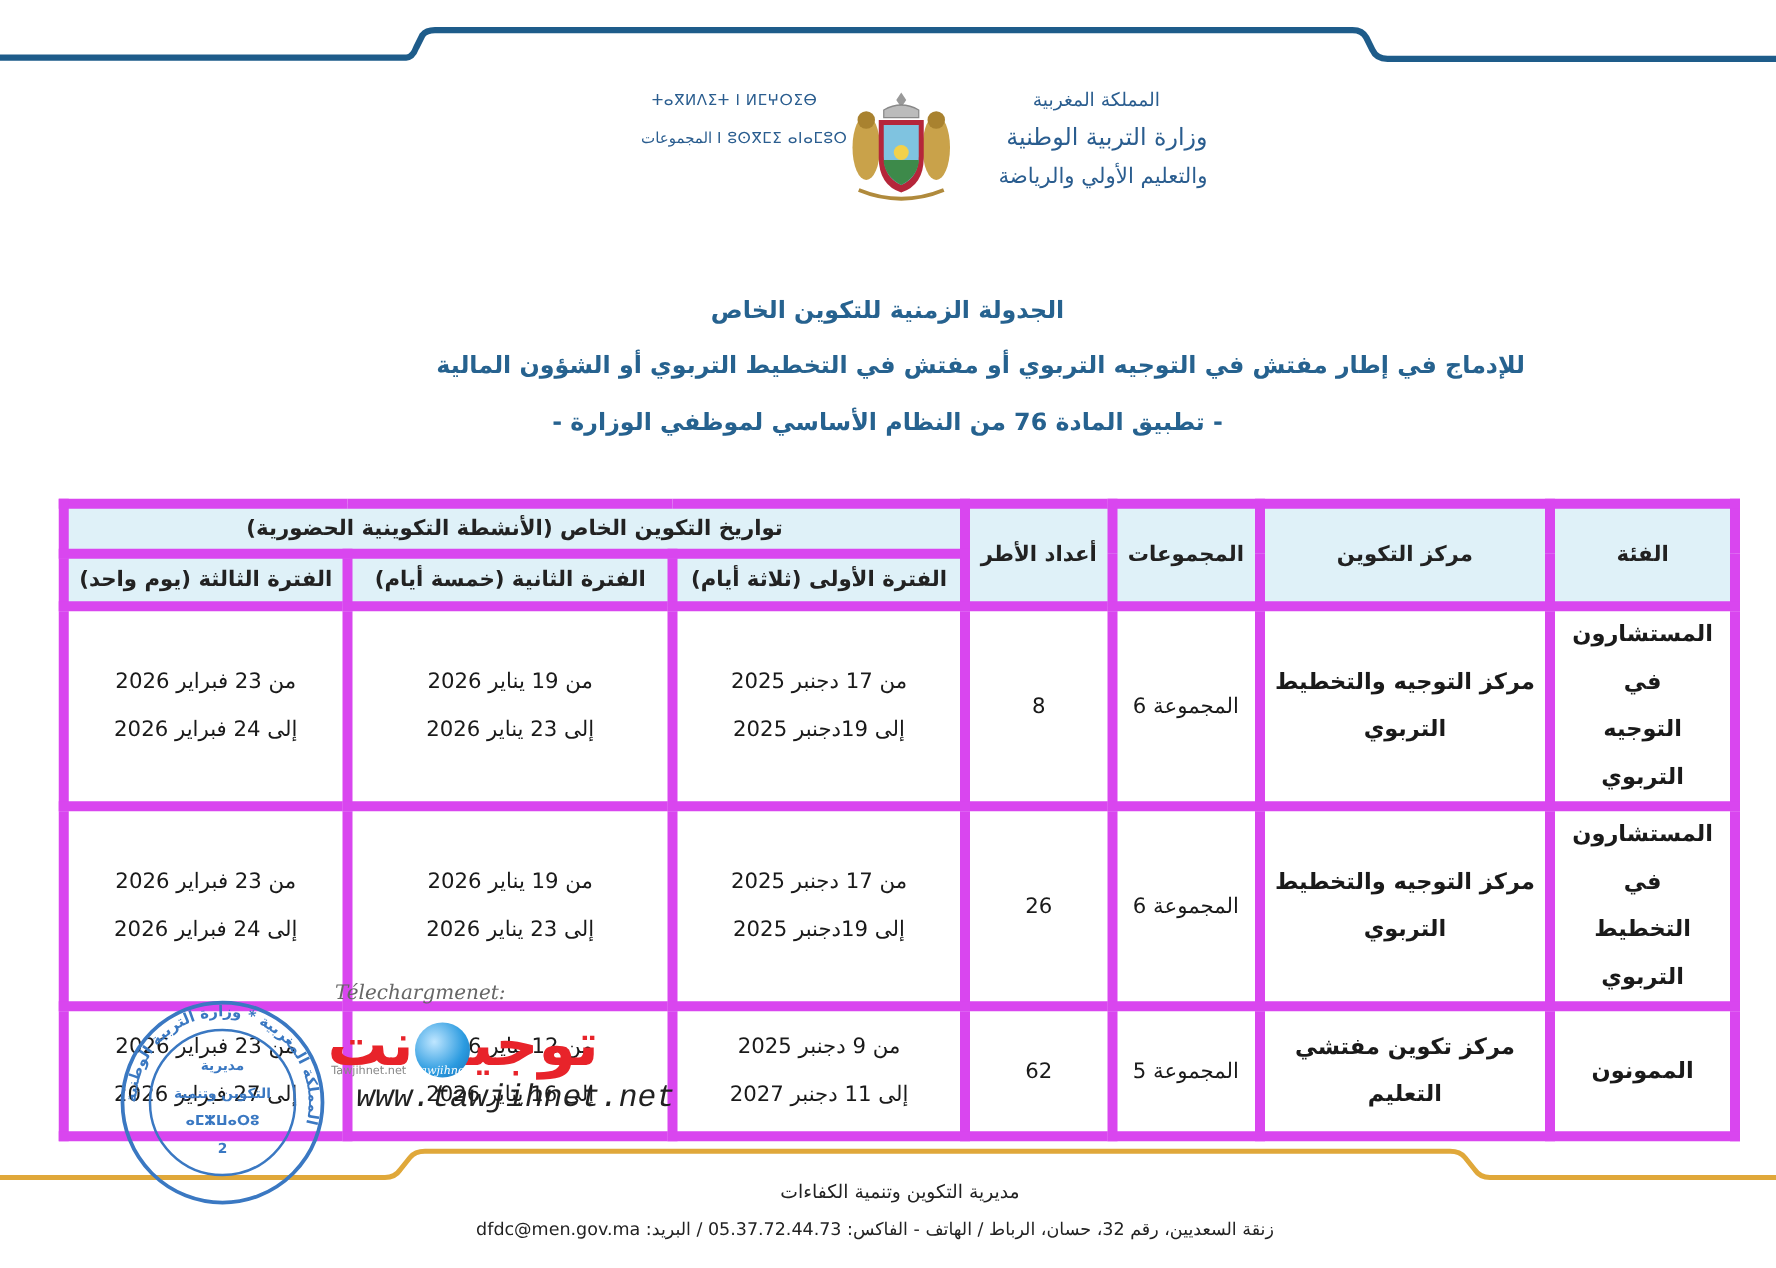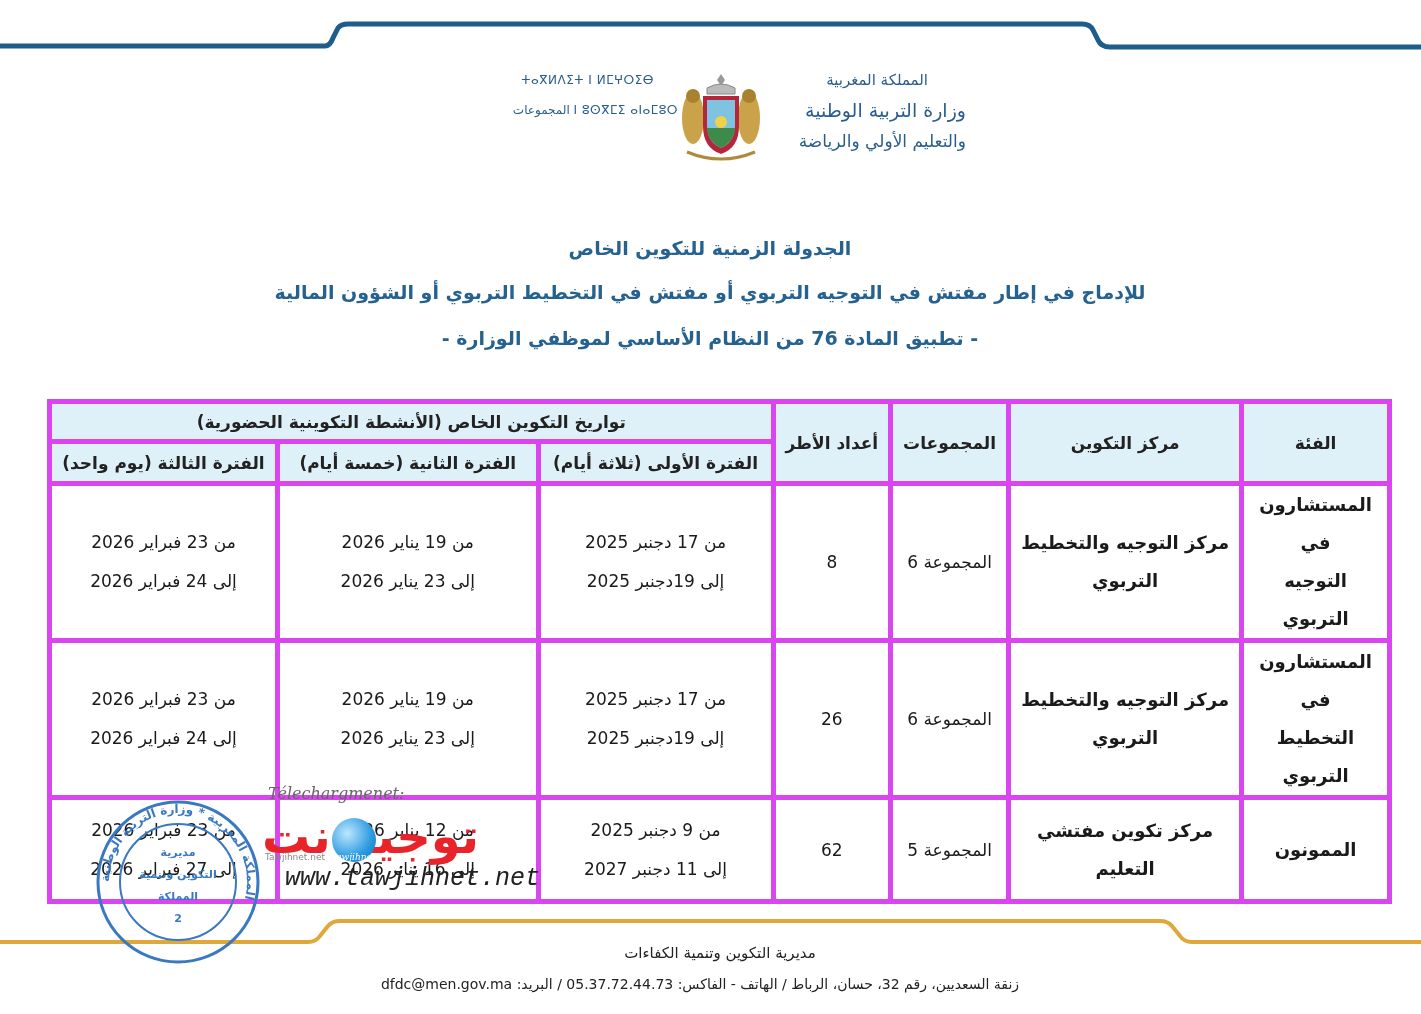--- a/index.html
+++ b/index.html
@@ -18,31 +18,31 @@
     .lh-ar .l2 { font-size: 19px; line-height: 36px; }
     .lh-ar .l3 { font-size: 17px; line-height: 26px; }
     .lh-tf { left: 478px; top: 68px; width: 200px; text-align: right; color: #2a5d8f; font-size: 12px; letter-spacing: 0.5px; }
     .lh-tf div { line-height: 36px; }
     .lh-tf .l1 { line-height: 24px; margin-right: 24px; }
     .emblem { left: 677px; top: 70px; width: 88px; height: 92px; }
 
     
     .title-block { left: 200px; top: 228px; width: 1020px; text-align: center; direction: rtl; color: #26628f; font-weight: bold; }
     .title-block .t1 { font-size: 19px; line-height: 40px; }
-    .title-block .t2 { font-size: 19px; line-height: 48px; }
+    .title-block .t2 { font-size: 19px; line-height: 48px; text-align: right; }
     .title-block .t3 { font-size: 19px; line-height: 44px; }
 
     
     table.sched {
       position: absolute; left: 47px; top: 399px; width: 1345px;
       border-collapse: collapse; direction: rtl;
       font-size: 17px;
     }
     table.sched td, table.sched th {
-      border: 5px solid #d946ef; text-align: center; vertical-align: middle; padding: 0 6px;
+      border: 8px solid #d946ef; text-align: center; vertical-align: middle; padding: 0 6px;
     }
     table.sched th { background: #dff1f8; font-weight: bold; color: #222; font-size: 17px; }
     .h1 { height: 40px; }
     .h2 { height: 42px; }
     .r1 { height: 92px; }
     .r2 { height: 114px; }
     .r3 { height: 104px; }
     .cell-lines div { line-height: 39px; }
     .cat-cell { font-weight: bold; font-size: 18px; line-height: 38px; margin-top: 47px; }
     .center-cell { font-weight: bold; font-size: 18px; line-height: 38px; }
@@ -206,21 +206,21 @@
   <circle cx="85" cy="85" r="80" fill="none" stroke="#3a78c2" stroke-width="3"></circle>
   <circle cx="85" cy="85" r="58" fill="none" stroke="#3a78c2" stroke-width="2"></circle>
   <defs>
       <path id="ringpath" d="M85 85 m-69 0 a69 69 0 1 1 138 0 a69 69 0 1 1 -138 0"></path>
     </defs>
   <text font-size="12" fill="#3a78c2" font-weight="bold"><textPath href="#ringpath">المملكة المغربية * وزارة التربية الوطنية</textPath></text>
 </svg>
 <div class="abs stamp-text">
   <div>مديرية</div>
   <div>التكوين وتنمية</div>
-  <div>المملكة</div>
+  <div>ⴰⵎⵣⵡⴰⵔⵓ</div>
   <div>2</div>
 </div>
 
 <div class="abs wm-top">Télechargmenet:</div>
 <div class="abs wm-logo">توجيه نت</div>
 <div class="abs wm-ball">
     <span>tawjihnet</span>
   </div>
 <div class="abs wm-small">Tawjihnet.net</div>
 <div class="abs wm-url">www.tawjihnet.net</div>

